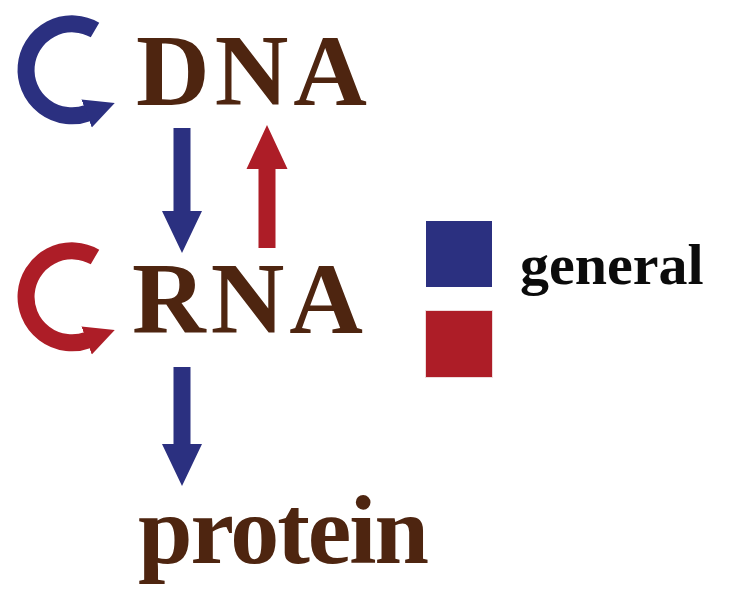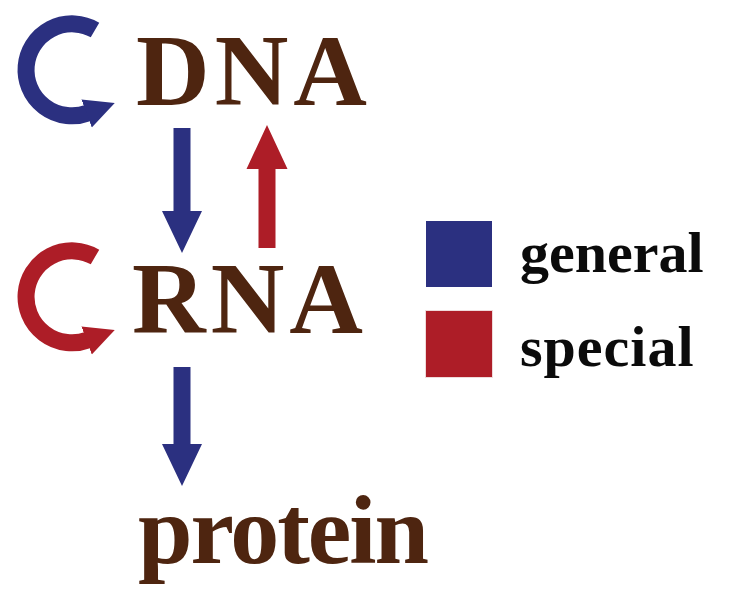--- a/index.html
+++ b/index.html
@@ -31,21 +31,21 @@
   }
   .legend-swatch.general { left: 426px; top: 221px; }
   .legend-swatch.special { left: 425px; top: 310px; border: 1px solid #efdada; }
   .legend-label {
     position: absolute;
     font-weight: bold;
     font-size: 58px;
     line-height: 1;
     white-space: nowrap;
   }
-  .legend-label.general { left: 520px; top: 224px; }
+  .legend-label.general { left: 520px; top: 236px; }
   .legend-label.special { left: 520px; top: 318px; letter-spacing: 1px; }
 </style>
 </head>
 <body>
 
 <div class="canvas">
 
   <svg class="arrow-layer" width="737" height="604" viewBox="0 0 737 604" xmlns="http://www.w3.org/2000/svg">
     <defs>
       <marker id="head-blue" viewBox="0 0 10 10" refX="0.5" refY="5" markerUnits="userSpaceOnUse" markerWidth="30" markerHeight="34" orient="auto">
@@ -72,15 +72,14 @@
   <div class="node-label protein-label" style="color: rgb(78, 37, 16);">protein</div>
 
   <div class="node-label rna-label" style="color: rgb(78, 37, 16);">RNA</div>
 
   <div class="legend-swatch general" style="background-color: rgb(43, 48, 128);"></div>
 
   <div class="legend-label general" style="color: rgb(11, 11, 11);">general</div>
 
   <div class="legend-swatch special" style="background-color: rgb(173, 29, 39);"></div>
 
-  <div class="legend-label special" style="color: rgb(11, 11, 11);">special</div>
 
 </div>
 
 </body></html>

